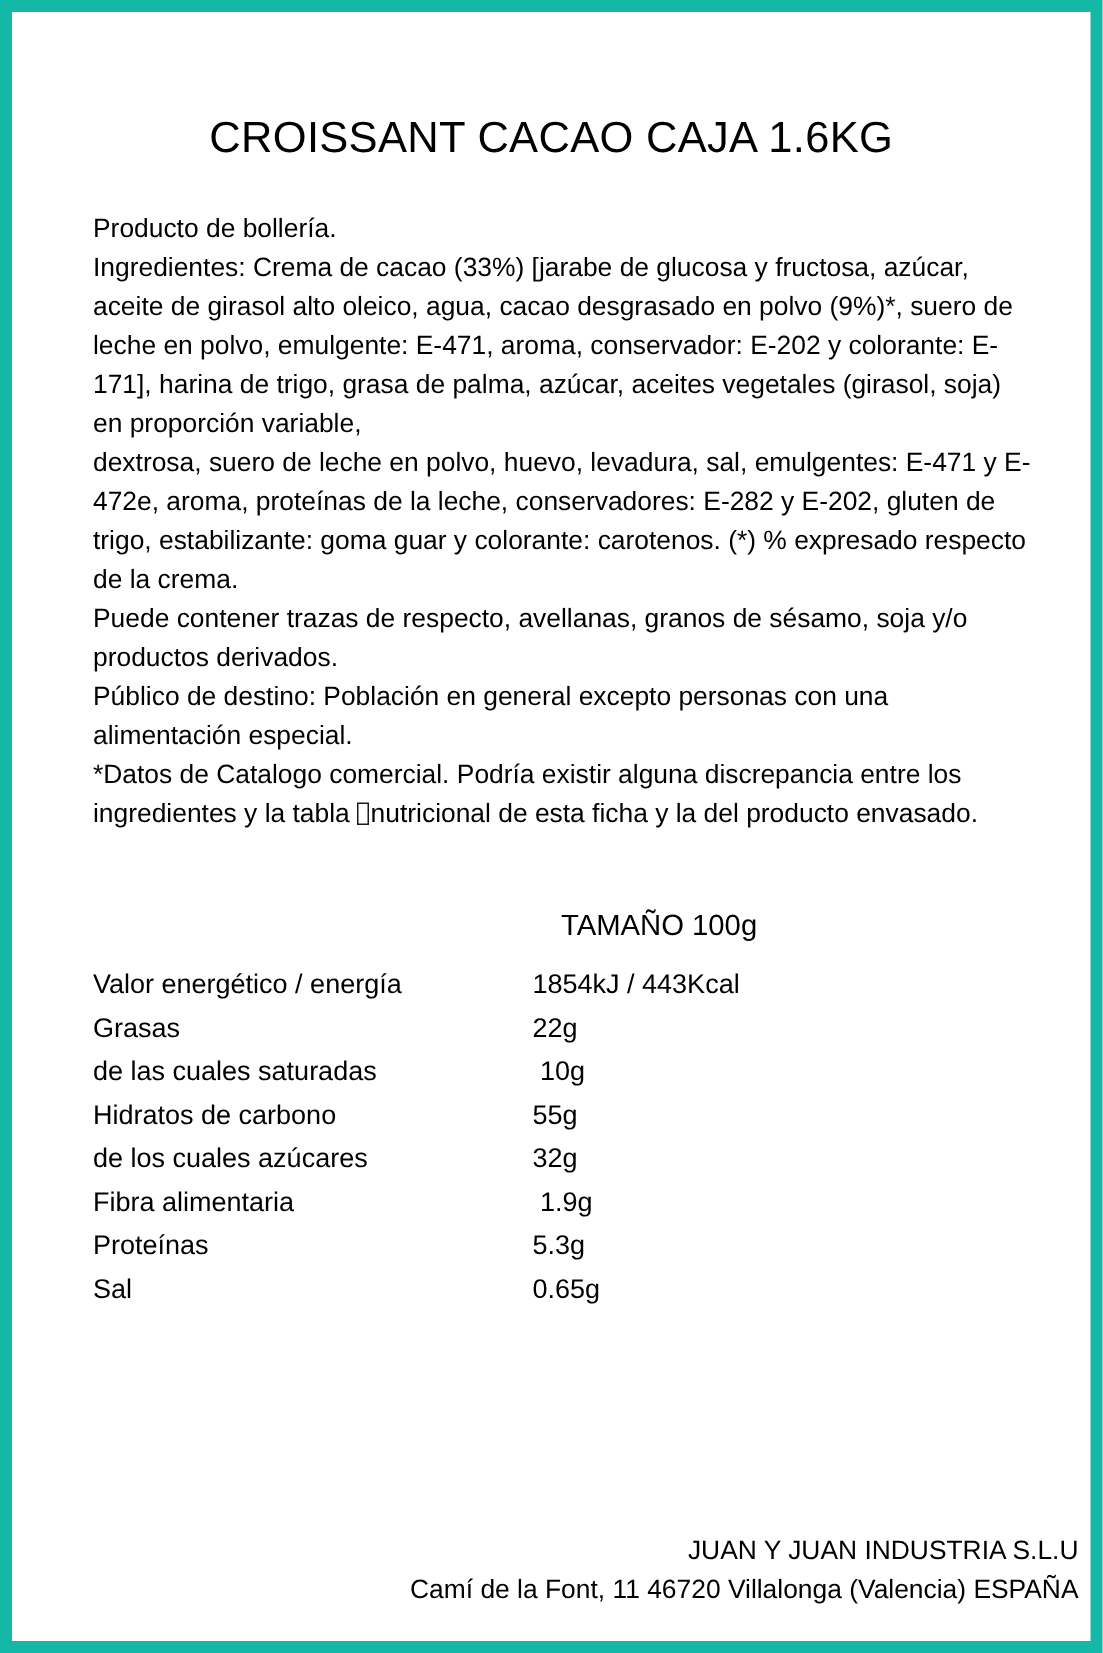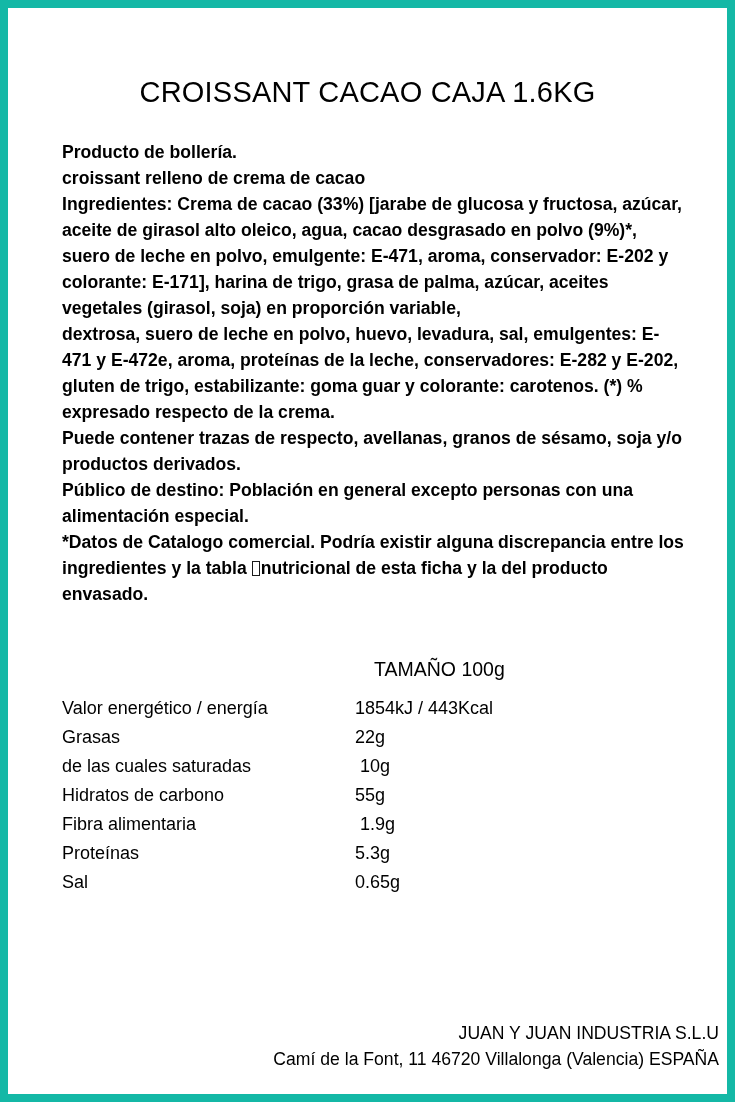--- a/index.html
+++ b/index.html
@@ -38,21 +38,20 @@
     margin: 0;
     padding-top: 68px;
     padding-right: 14px;
     line-height: 1.15;
     white-space: nowrap;
   }
   .description-block {
     margin-top: 30px;
     font-size: 17.6px;
     line-height: 26px;
-    font-weight: bold;
   }
   .desc-para {
     margin: 0;
     text-align: left;
   }
   .nutrition-section {
     margin-top: 49px;
   }
   .serving-header {
     font-size: 19.5px;
@@ -105,21 +104,20 @@
 </head>
 <body>
 
 <div class="label-frame">
   <div class="inner">
 
     <h1 class="product-title">CROISSANT CACAO CAJA 1.6KG</h1>
 
     <div class="description-block">
       <p class="desc-para">Producto de bollería.</p>
-      <p class="desc-para">croissant relleno de crema de cacao</p>
       <p class="desc-para">Ingredientes: Crema de cacao (33%) [jarabe de glucosa y fructosa, azúcar, aceite de girasol alto oleico, agua, cacao desgrasado en polvo (9%)*, suero de leche en polvo, emulgente: E-471, aroma, conservador: E-202 y colorante: E-171], harina de trigo, grasa de palma, azúcar, aceites vegetales (girasol, soja) en proporción variable,</p>
       <p class="desc-para">dextrosa, suero de leche en polvo, huevo, levadura, sal, emulgentes: E-471 y E-472e, aroma, proteínas de la leche, conservadores: E-282 y E-202, gluten de trigo, estabilizante: goma guar y colorante: carotenos. (*) % expresado respecto de la crema.</p>
       <p class="desc-para">Puede contener trazas de respecto, avellanas, granos de sésamo, soja y/o productos derivados.</p>
       <p class="desc-para">Público de destino: Población en general excepto personas con una alimentación especial.</p>
       <p class="desc-para"><span>*Datos de Catalogo comercial. Podría existir alguna discrepancia entre los ingredientes y la tabla </span><span class="missing-glyph"></span><span>nutricional de esta ficha y la del producto envasado.</span></p>
     </div>
 
     <div class="nutrition-section">
       <div class="serving-header">TAMAÑO 100g</div>
 
@@ -135,20 +133,24 @@
           </tr>
           <tr>
             <td class="nt-label">de las cuales saturadas</td>
             <td class="nt-value"> 10g</td>
           </tr>
           <tr>
             <td class="nt-label">Hidratos de carbono</td>
             <td class="nt-value">55g</td>
           </tr>
           <tr>
+            <td class="nt-label">de los cuales azúcares</td>
+            <td class="nt-value">32g</td>
+          </tr>
+          <tr>
             <td class="nt-label">Fibra alimentaria</td>
             <td class="nt-value"> 1.9g</td>
           </tr>
           <tr>
             <td class="nt-label">Proteínas</td>
             <td class="nt-value">5.3g</td>
           </tr>
           <tr>
             <td class="nt-label">Sal</td>
             <td class="nt-value">0.65g</td>

